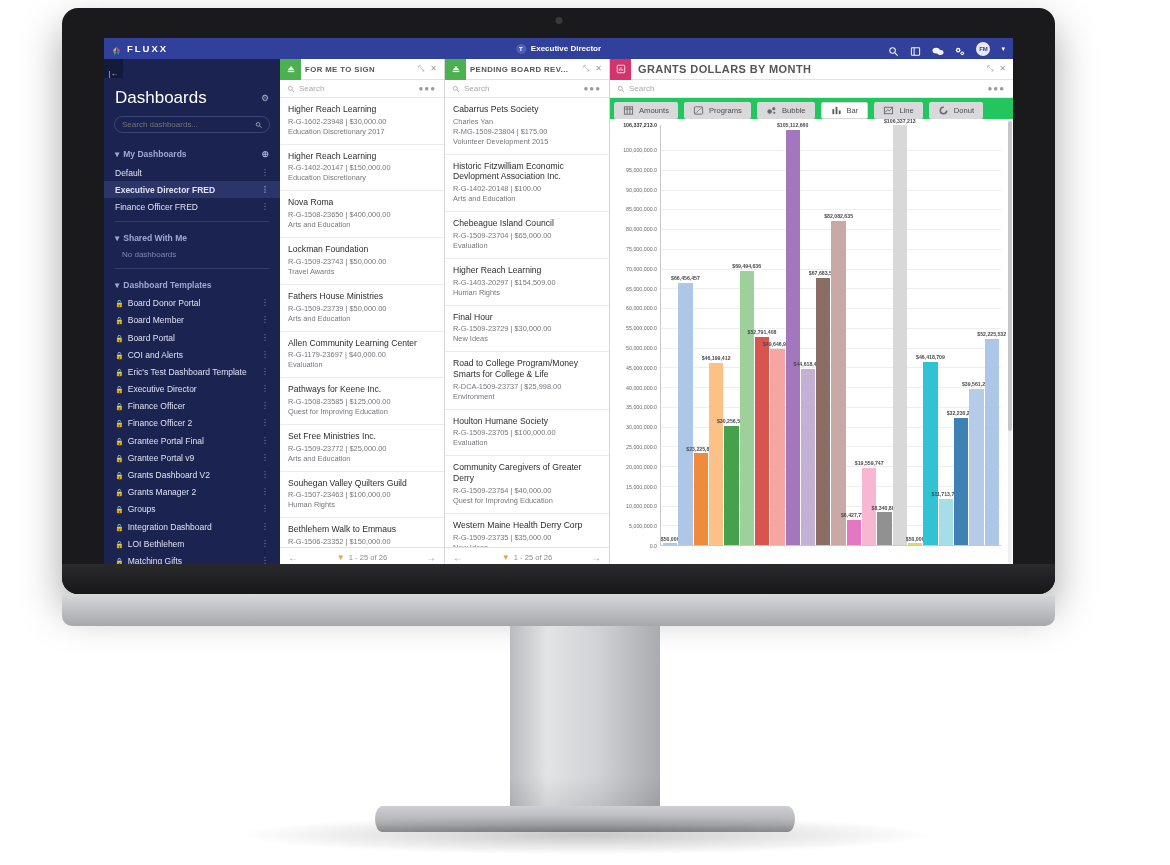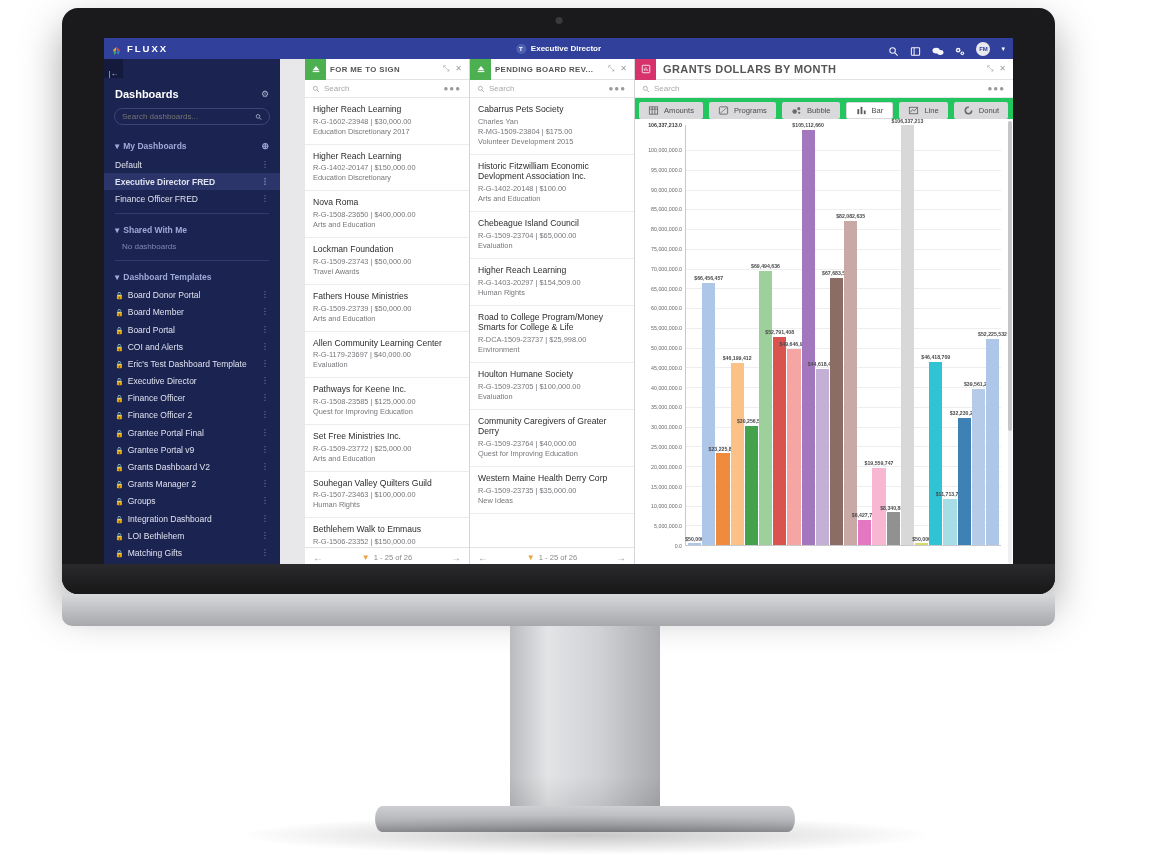--- a/index.html
+++ b/index.html
@@ -79,21 +79,21 @@
 
   
   .workspace { display:flex; height: 507px; background:#e8e8ea; }
 
   
   .sidebar { width:176px; background:#1b2350; display:flex; flex-direction:column; position:relative;}
   .collapse-rail{ width:19px; background:#141a3c; padding-top:10px; display:flex; justify-content:center;}
   .sb-main{ flex:1; min-width:0; }
   .sb-head{ display:flex; align-items:center; justify-content:space-between;
     padding:10px 11px 8px 11px;}
-  .sb-title{ font-size:11px; font-weight:bold; color:#fff; }
+  .sb-title{ font-size:17px; font-weight:normal; color:#fff; }
   .sb-search{
     margin:0 10px 10px 10px; height:17px; border:1px solid #3c4madd;
     border:1px solid #3b4577; border-radius:9px; display:flex; align-items:center;
     padding:0 7px; gap:4px; }
   .sb-search input{
     background:transparent; border:0; outline:0; color:#aeb4d4; font-size:8px;
     width:100%; font-family:inherit; }
   .sb-scroll{ overflow:hidden; }
   .sb-group{
     display:flex; align-items:center; justify-content:space-between;
@@ -403,21 +403,21 @@
                 </div>
                 <div class="sb-item">
                   <span class="lbl">
                     <span>Matching Gifts v1</span>
                   </span>
                 </div>
               </div>
           </div>
         </div>
 
-        <div id="columns-host" style="display:flex;margin-left:25px;">
+        <div id="columns-host" style="display:flex;">
             <div class="col">
               <div class="col-head">
                 <span class="col-icon" style="background:#4caf50">
                   <svg width="10" height="10" viewBox="0 0 24 24" fill="#fff">
                     <path d="M12 5 L20 15 H4 Z"></path>
                     <rect x="4" y="17" width="16" height="2.5"></rect>
                   </svg>
                 </span>
                 <span class="col-title">FOR ME TO SIGN</span>
                 <span class="col-acts">
@@ -529,20 +529,25 @@
                 </div>
                 <div class="card">
                   <div class="t">Chebeague Island Council</div>
                   <div class="s">R-G-1509-23704 | $65,000.00</div>
                   <div class="s">Evaluation</div>
                 </div>
                 <div class="card">
                   <div class="t">Higher Reach Learning</div>
                   <div class="s">R-G-1403-20297 | $154,509.00</div>
                   <div class="s">Human Rights</div>
+                </div>
+                <div class="card">
+                  <div class="t">Final Hour</div>
+                  <div class="s">R-G-1509-23729 | $30,000.00</div>
+                  <div class="s">New Ideas</div>
                 </div>
                 <div class="card">
                   <div class="t">Road to College Program/Money Smarts for College &amp; Life</div>
                   <div class="s">R-DCA-1509-23737 | $25,998.00</div>
                   <div class="s">Environment</div>
                 </div>
                 <div class="card">
                   <div class="t">Houlton Humane Society</div>
                   <div class="s">R-G-1509-23705 | $100,000.00</div>
                   <div class="s">Evaluation</div>

